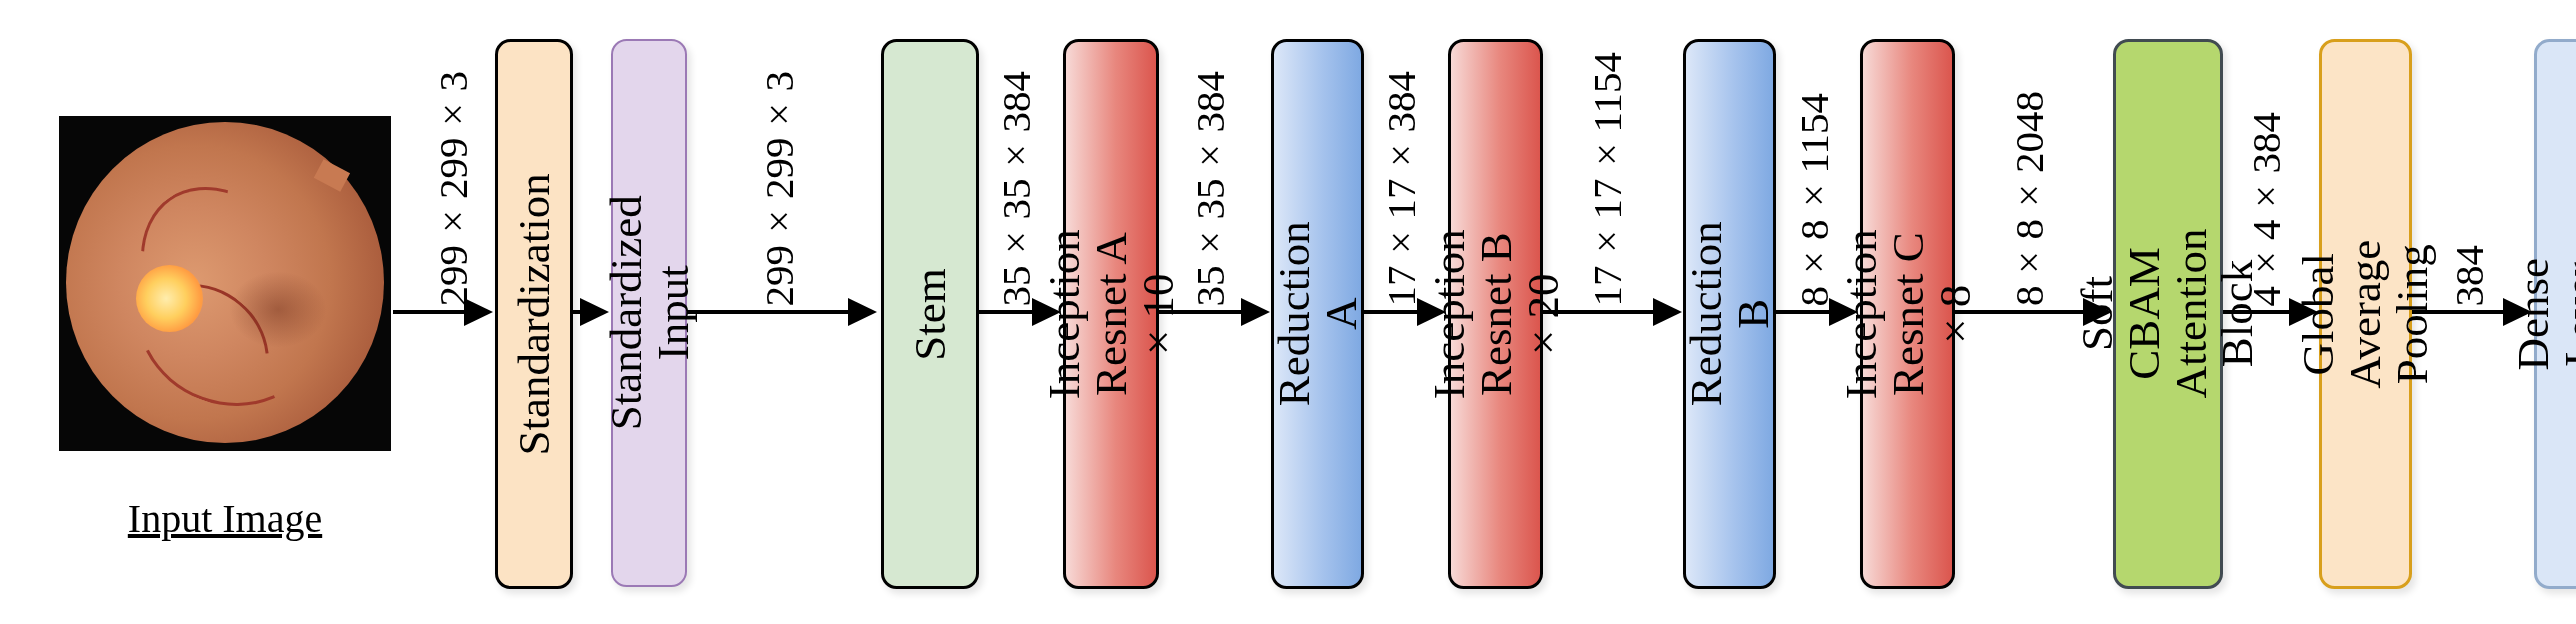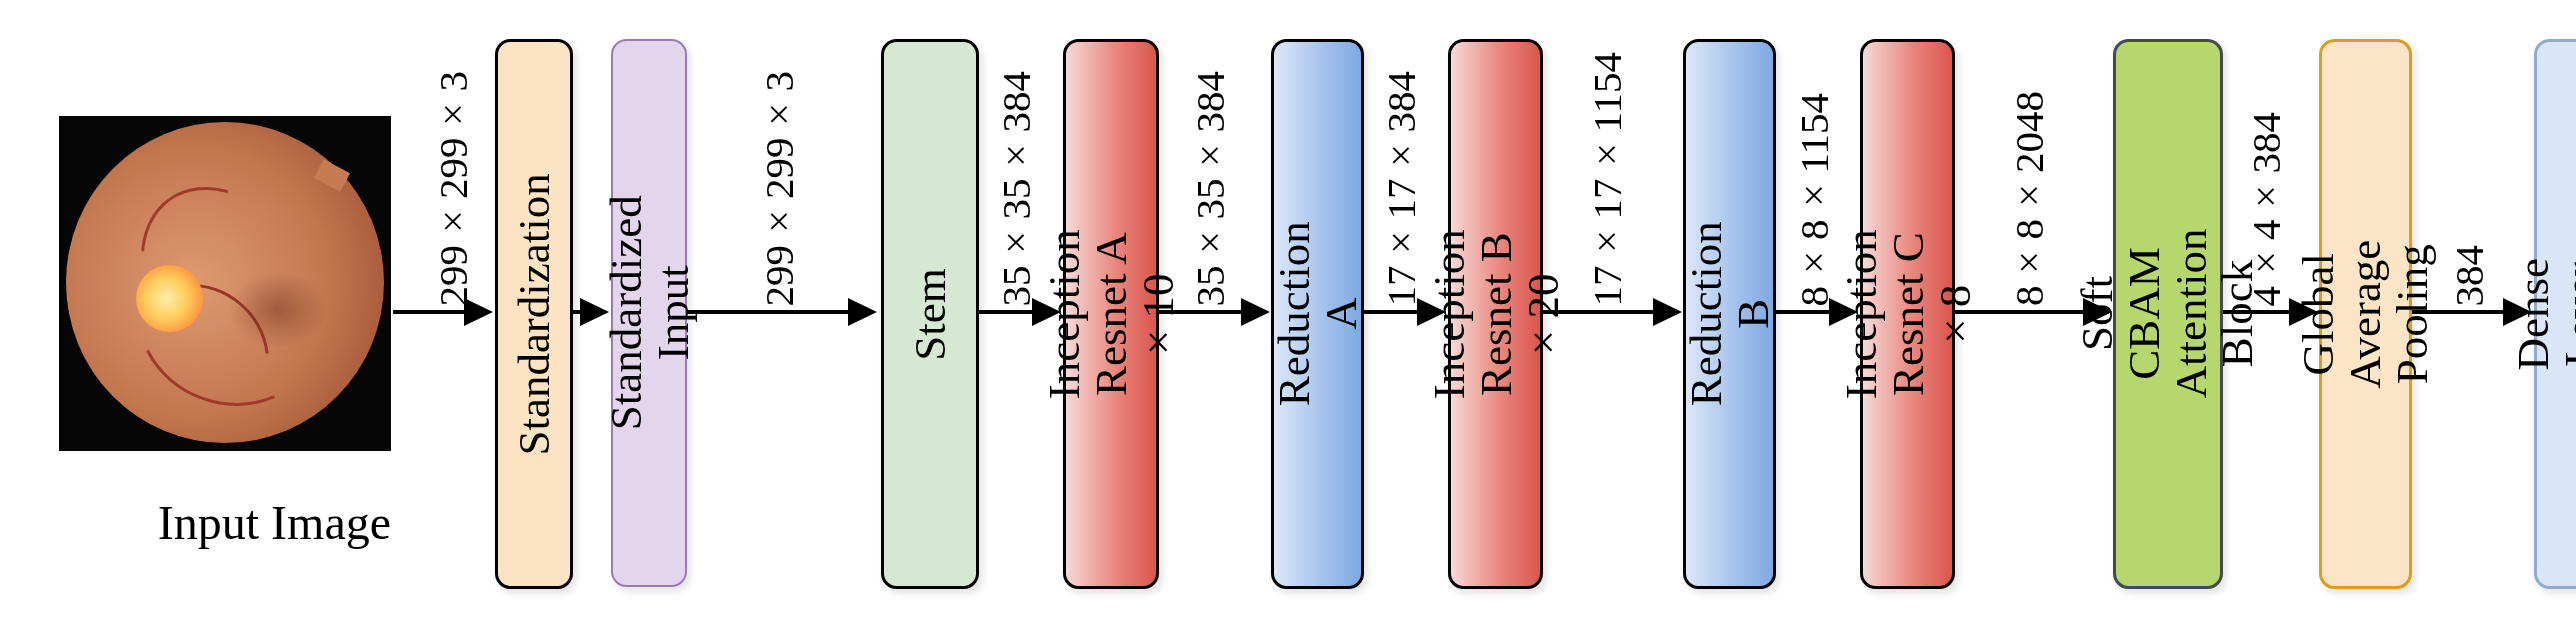--- a/index.html
+++ b/index.html
@@ -33,21 +33,21 @@
   .fundus{position:absolute;left:59px;top:116px;width:332px;height:335px;background:#060606;}
   .retina{position:absolute;left:7.2px;top:6.2px;width:318px;height:321px;border-radius:50%;
           background:radial-gradient(circle at 40% 50%, #dd9a70 0%, #cf8660 30%, #c1764e 55%, #a85a3b 80%, #8a4129 97%);}
   .vessel{position:absolute;border:3.6px solid transparent;border-radius:50%;}
   .disc{position:absolute;left:77px;top:149px;width:67px;height:67px;border-radius:50%;
         background:radial-gradient(circle at 45% 50%, #ffedad 0%, #ffcf5e 40%, #ff9c42 70%, rgba(255,140,60,0) 100%);}
   .macula{position:absolute;left:170px;top:155px;width:98px;height:77px;border-radius:50%;
           background:radial-gradient(ellipse at center, rgba(110,45,25,0.45) 0%, rgba(110,45,25,0) 70%);}
   .notch{position:absolute;left:258px;top:49px;width:30px;height:20.6px;background:#c87a52;
          transform:rotate(28deg);}
-  .caption{position:absolute;font-size:48px;text-align:right;}
+  .caption{position:absolute;font-size:40px;text-align:center;text-decoration:underline;}
 </style>
 </head>
 <body>
 
 <div class="fundus">
   <div class="retina"></div>
   <div class="notch"></div>
   <div class="vessel" style="left:93px;top:62px;width:155px;height:216px;border-top-color:#a03a2c;transform:rotate(-35deg);"></div>
   <div class="vessel" style="left:77px;top:113px;width:185px;height:170px;border-bottom-color:#a03a2c;transform:rotate(20deg);"></div>
   <div class="vessel" style="left:62px;top:170px;width:144px;height:134px;border-top-color:#993527;transform:rotate(40deg);"></div>

